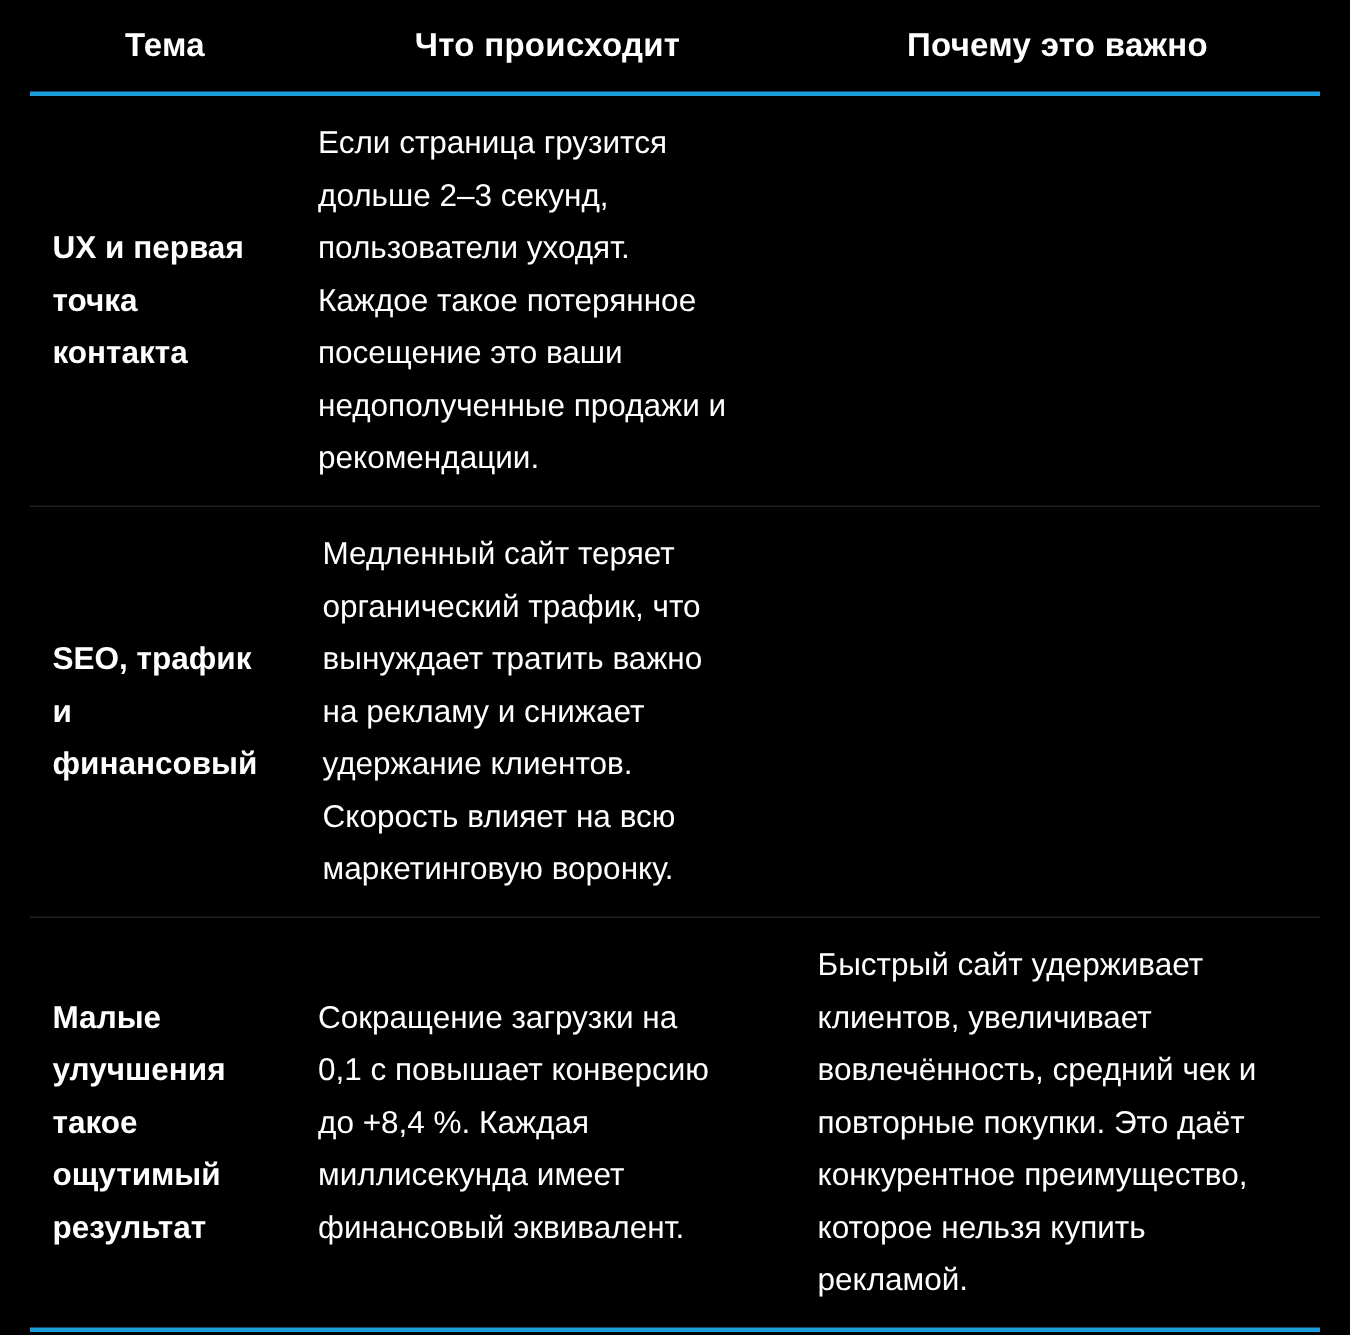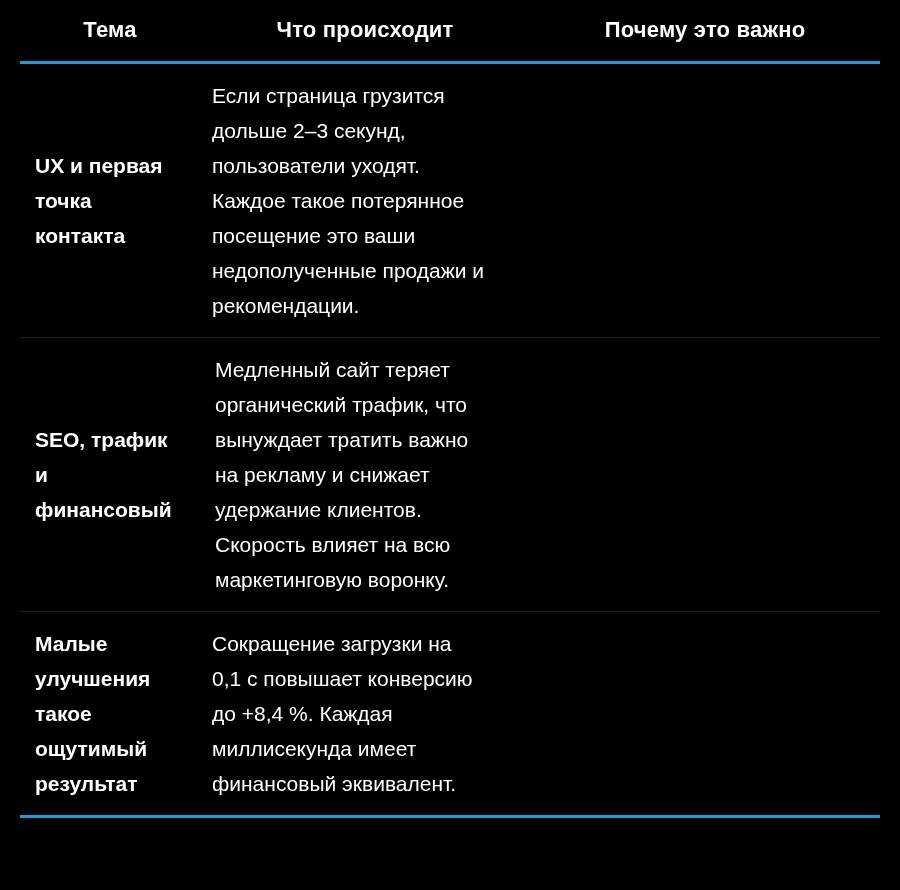--- a/index.html
+++ b/index.html
@@ -104,15 +104,24 @@
 ощутимый
 результат</span>
     </div>
     <div class="cell col-what">
       <span class="cell-text">Сокращение загрузки на
 0,1 с повышает конверсию
 до +8,4 %. Каждая
 миллисекунда имеет
 финансовый эквивалент.</span>
     </div>
+    <div class="cell col-why">
+      <span class="cell-text">Быстрый сайт удерживает
+клиентов, увеличивает
+вовлечённость, средний чек и
+повторные покупки. Это даёт
+конкурентное преимущество,
+которое нельзя купить
+рекламой.</span>
+    </div>
   </div>
 
 </div>
 
 </body></html>

